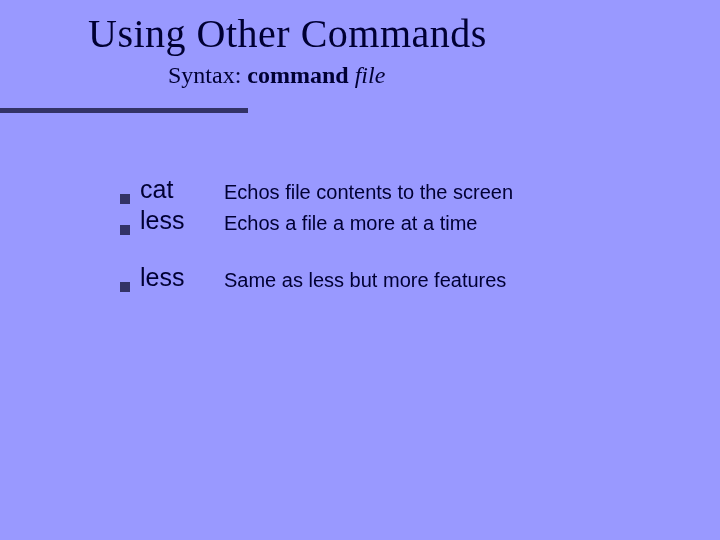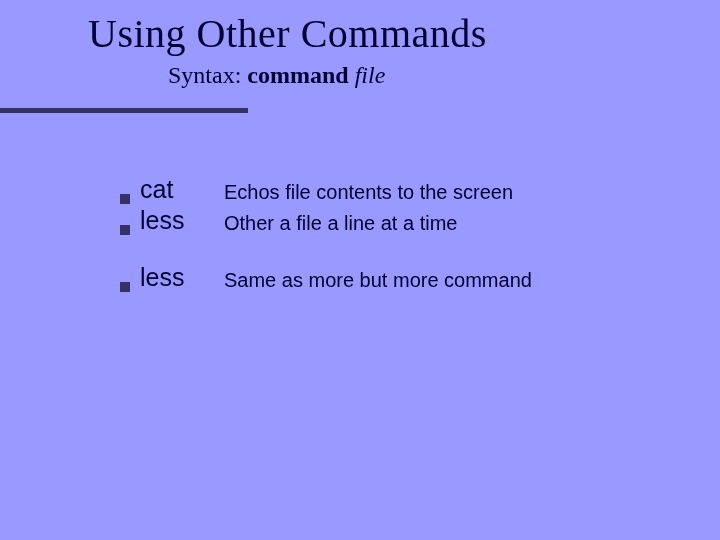--- a/index.html
+++ b/index.html
@@ -89,25 +89,25 @@
     <div class="row gap-tight">
       <div class="bullet"></div>
       <div class="cmdname">cat</div>
       <div class="desc">Echos file contents to the screen</div>
     </div>
 
 
     <div class="row gap-wide">
       <div class="bullet"></div>
       <div class="cmdname">less</div>
-      <div class="desc">Other a file a line at a time</div>
+      <div class="desc">Echos a file a more at a time</div>
     </div>
 
     <div class="row gap-wide">
       <div class="bullet"></div>
       <div class="cmdname">less</div>
-      <div class="desc">Same as more but more command</div>
+      <div class="desc">Same as less but more features</div>
     </div>
 
 
 
   </div>
 </div>
 
 </body></html>

